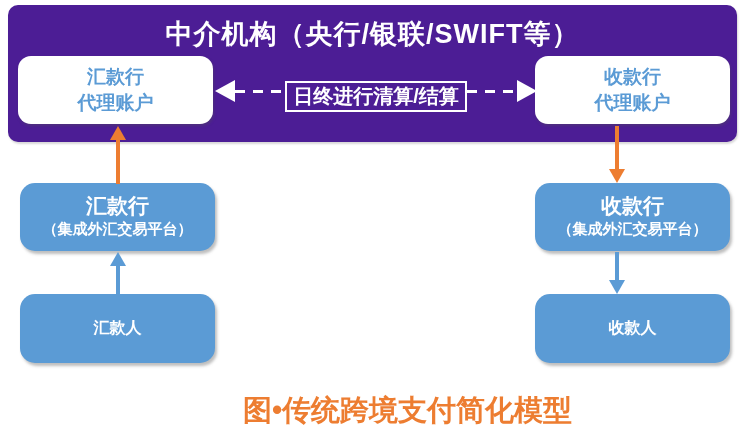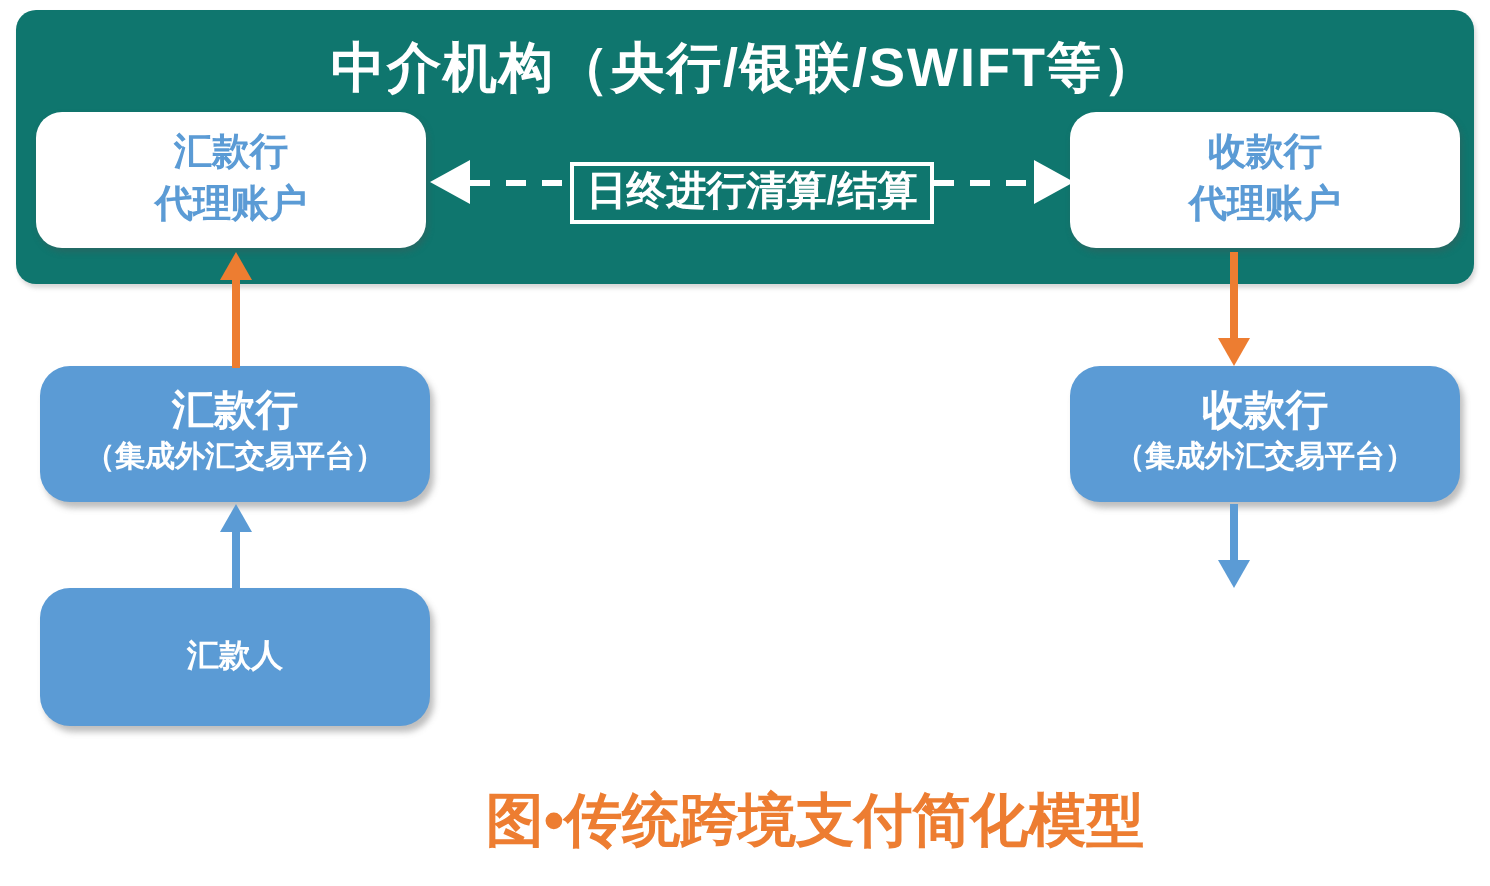--- a/index.html
+++ b/index.html
@@ -9,21 +9,21 @@
     height: 443px;
     background: #ffffff;
     font-family: "Liberation Sans", "DejaVu Sans", sans-serif;
     overflow: hidden;
   }
   
   .intermediary {
     position: absolute;
     left: 8px; top: 5px;
     width: 729px; height: 137px;
-    background: #0f766e;
+    background: #4c1d95;
     border-radius: 10px;
     box-shadow: 1px 2px 2px rgba(100,100,100,.25);
   }
   .intermediary-title {
     position: absolute;
     left: 0; top: 11px; width: 100%;
     text-align: center;
     color: #ffffff;
     font-size: 27px;
     font-weight: bold;
@@ -195,16 +195,19 @@
     <div class="line"></div>
   </div>
   <div class="v-arrow blue arrow-person-right">
     <div class="line"></div>
     <div class="head-down"></div>
   </div>
 
   <div class="node-box person-box col-left">
     <div>汇款人</div>
   </div>
+  <div class="node-box person-box col-right">
+    <div>收款人</div>
+  </div>
 
   <div class="caption">图•传统跨境支付简化模型</div>
 
 </div>
 
 </body></html>

